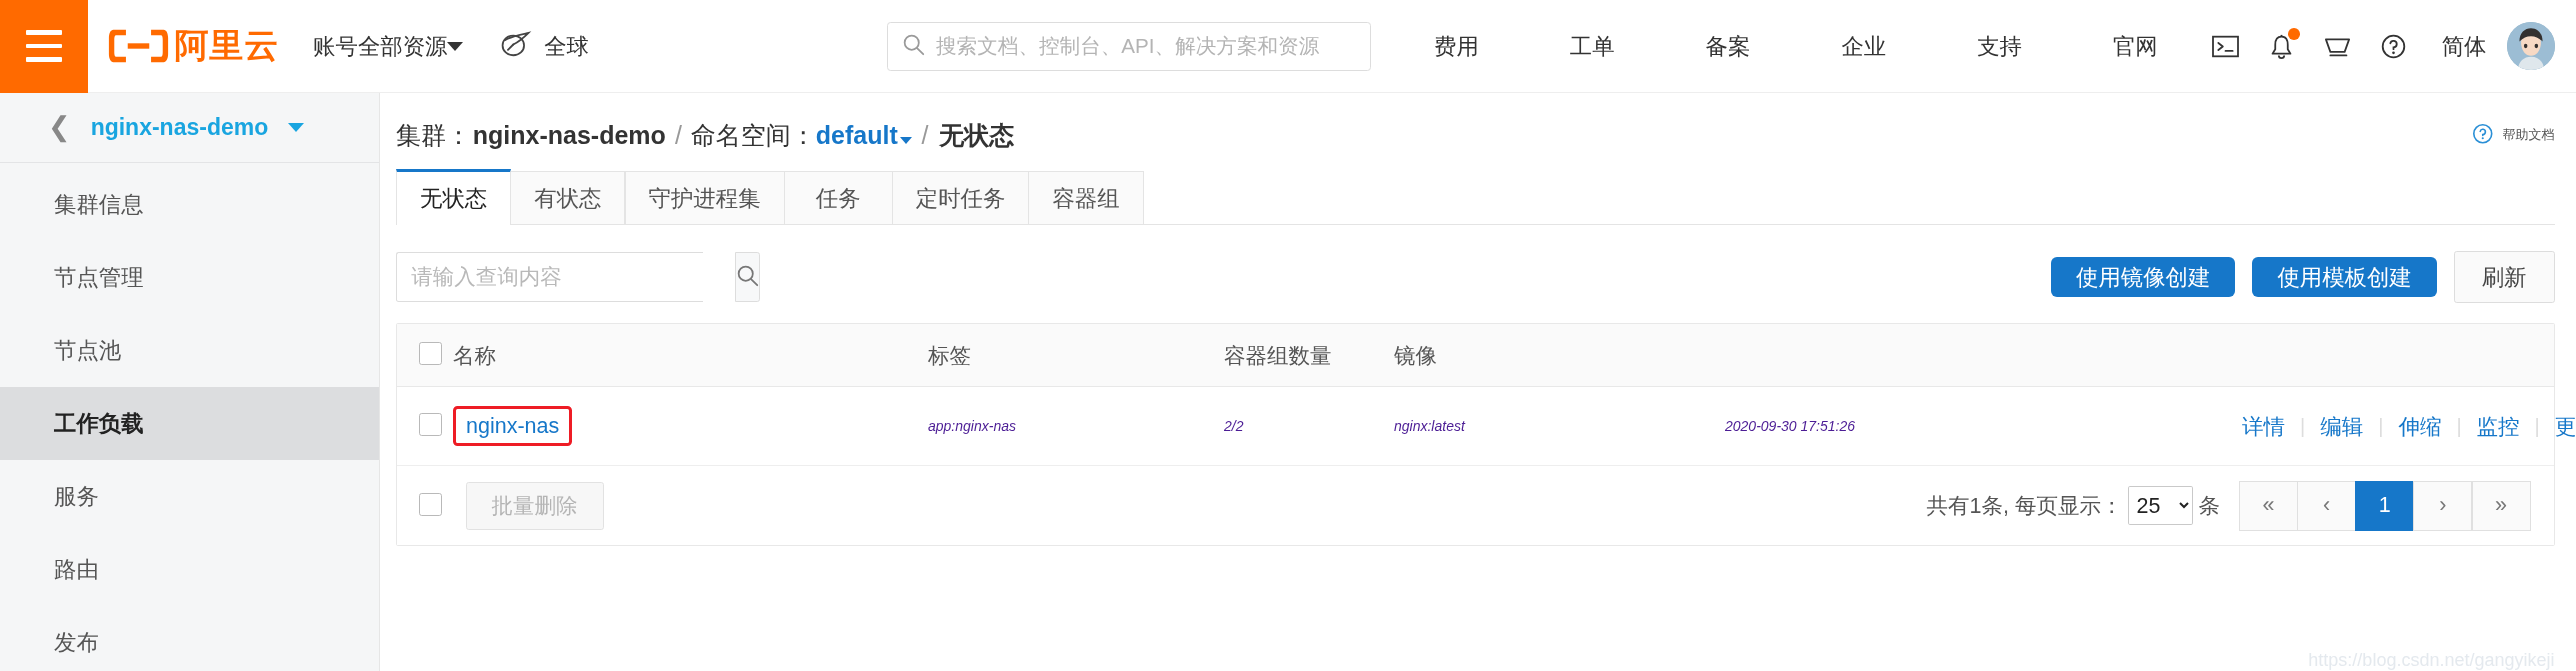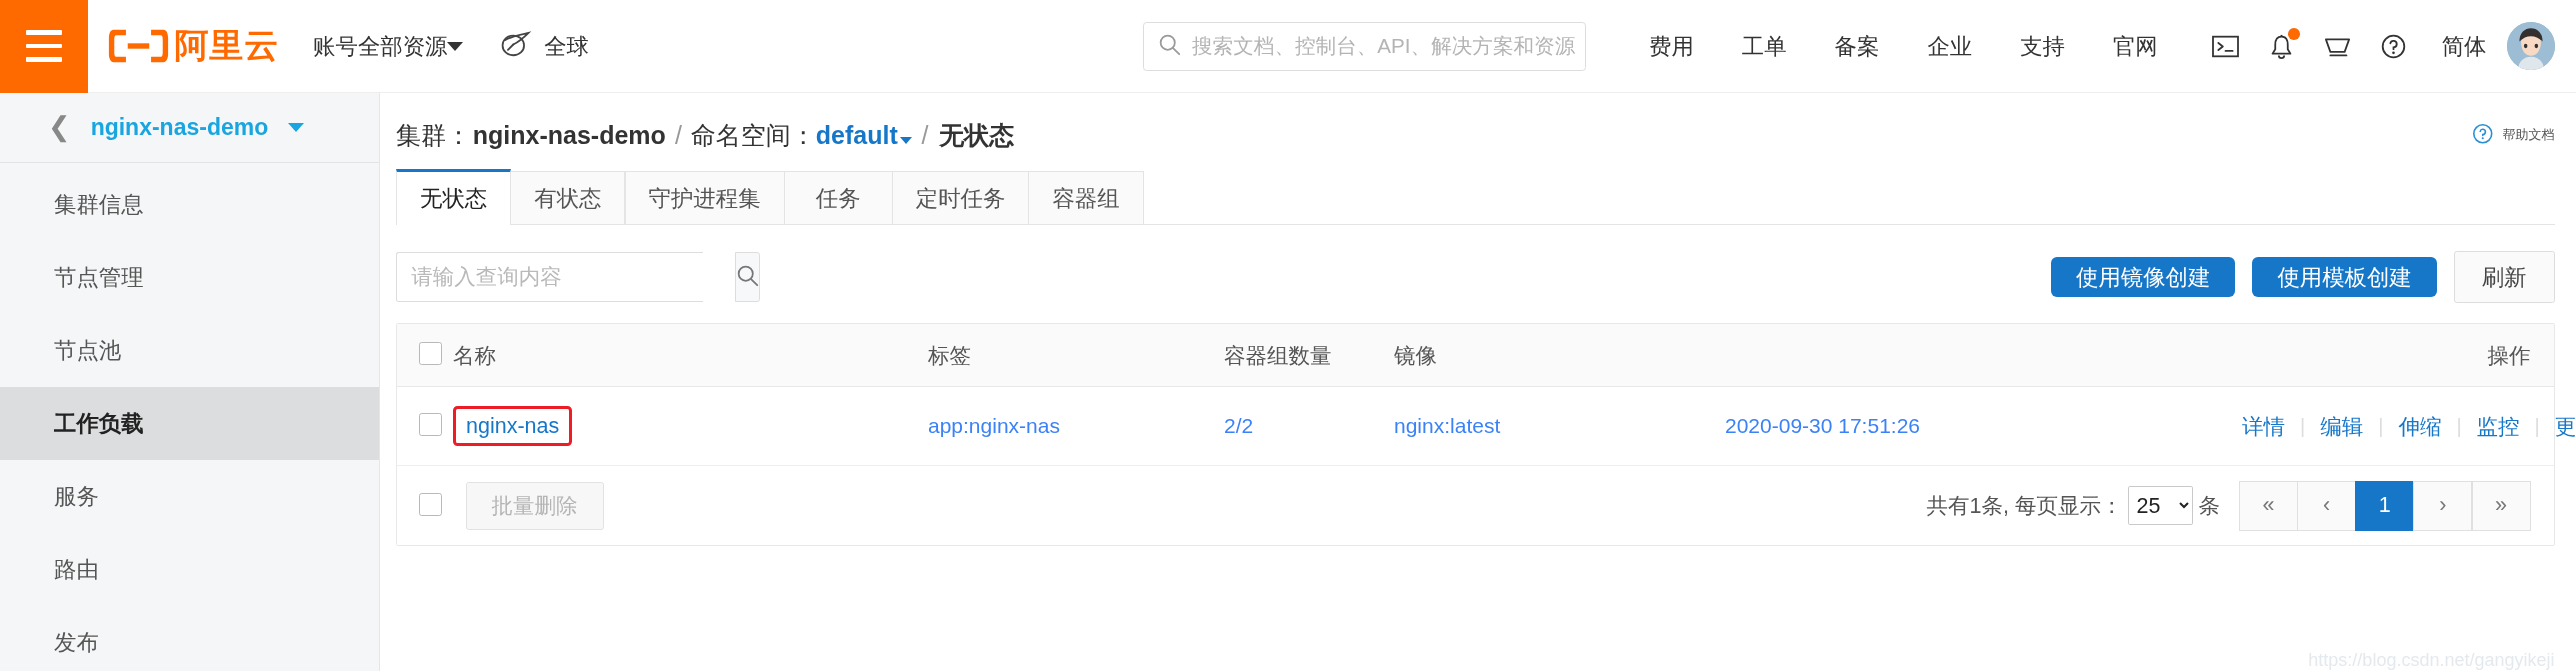--- a/index.html
+++ b/index.html
@@ -32,27 +32,27 @@
   }
   .caret-down {
     width: 0; height: 0; border-left: 8px solid transparent; border-right: 8px solid transparent;
     border-top: 9px solid #333;
   }
   .region { margin-left: 36px; display: flex; align-items: center; gap: 10.7px; cursor: pointer; flex: none; }
   .region-label { font-size: 22.4px; color: #333; white-space: nowrap; }
 
   .searchwrap { margin-left: auto; flex: none; }
   .search-box {
-    width: 443px; height: 49px; border: 0.9px solid #ddd; border-radius: 3.6px;
+    width: 484px; height: 49px; border: 0.9px solid #ddd; border-radius: 3.6px;
     display: flex; align-items: center; padding: 0 14.3px; background: #fff;
   }
   .search-box .mag { flex: none; margin-right: 10.7px; }
   .search-ph { font-size: 20.6px; color: #b4b4b4; white-space: nowrap; }
 
-  .topnav { display: flex; align-items: flex-start; margin-left: 39px; flex: none; }
+  .topnav { display: flex; align-items: flex-start; margin-left: 39px; flex: none; gap: 43px; }
   .topnav a { font-size: 22.4px; color: #333; text-decoration: none; padding: 0 24px; white-space: nowrap; cursor: pointer; }
 
   .topicons { display: flex; align-items: center; margin-left: 16px; margin-right: 21.5px; flex: none; }
   .ticon { width: 56px; height: 52px; display: flex; align-items: center; justify-content: center; cursor: pointer; position: relative; }
   .badge-dot {
     position: absolute; top: 8px; right: 10px; width: 11.6px; height: 11.6px;
     border-radius: 50%; background: #ff6a00;
   }
   .lang { font-size: 22.4px; color: #333; margin: 0 20px; cursor: pointer; white-space: nowrap; }
   .avatar {
@@ -144,21 +144,21 @@
 
   .c-check { width: 56px; padding-left: 21.5px; flex: none; }
   .c-name { width: 475px; flex: none; }
   .c-tag  { width: 296px; flex: none; }
   .c-pods { width: 170px; flex: none; }
   .c-img  { width: 331px; flex: none; }
   .c-time { width: 502px; flex: none; }
   .c-ops  { flex: 1; text-align: right; padding-right: 23px; }
 
   .th { font-size: 21.5px; color: #555; white-space: nowrap; }
-  .td { font-size: 21px; color: #3b82f6; white-space: nowrap; }
+  .td { font-size: 14px; color: #4c1d95; white-space: nowrap; font-style: italic; }
 
   .cbx {
     width: 23px; height: 23px; border: 0.9px solid #b9b9b9; border-radius: 2.7px;
     background: #fff; cursor: pointer; display: inline-block;
   }
 
   .namelink { font-size: 21.5px; color: #1677c9; cursor: pointer; text-decoration: none; }
   .redbox {
     display: inline-block; border: 3.6px solid #ee1c25; border-radius: 4.5px;
     padding: 4.5px 10px; background: #fff;
@@ -396,21 +396,20 @@
   <div class="tablewrap">
 
     <div class="trow thead">
       <div class="c-check">
         <span class="cbx"></span>
       </div>
       <div class="c-name th">名称</div>
       <div class="c-tag th">标签</div>
       <div class="c-pods th">容器组数量</div>
       <div class="c-img th">镜像</div>
-      <div class="c-ops th">操作</div>
     </div>
 
     <div class="trow tbody-row">
       <div class="c-check">
         <span class="cbx"></span>
       </div>
       <div class="c-name">
         <span class="redbox">
           <span class="namelink">nginx-nas</span>
         </span>

